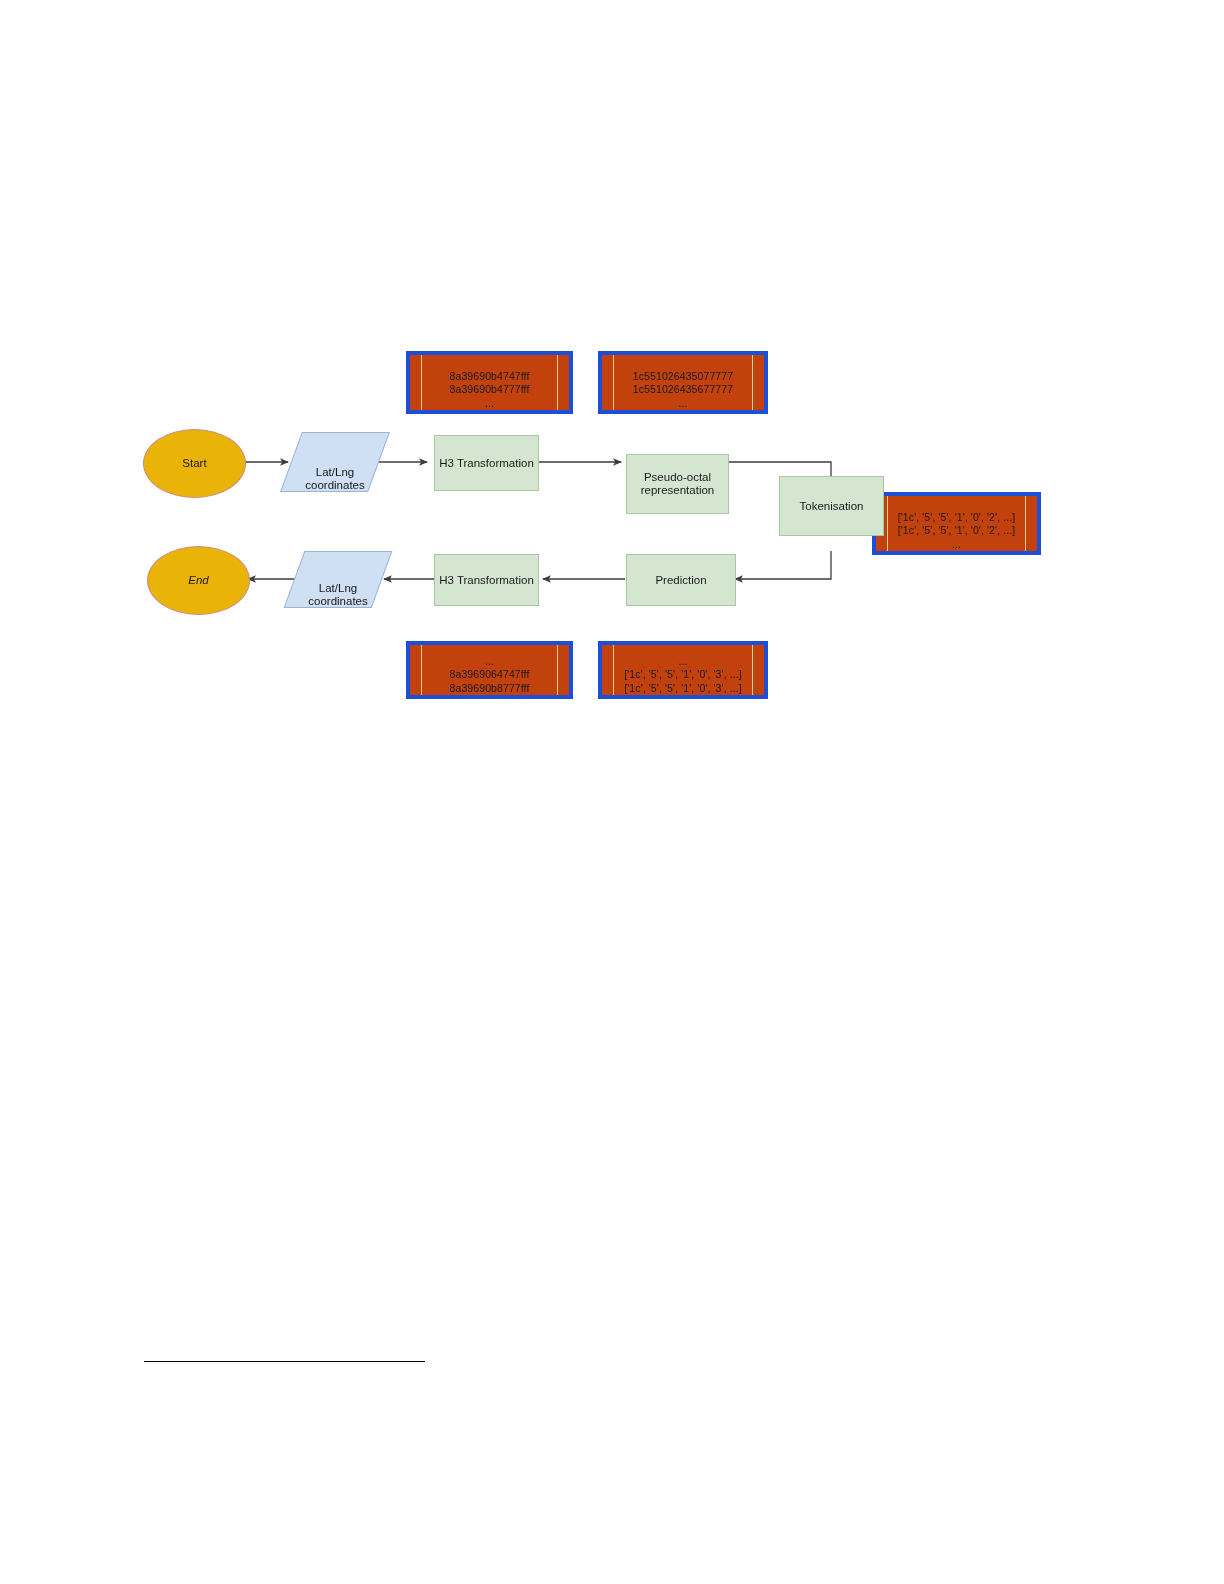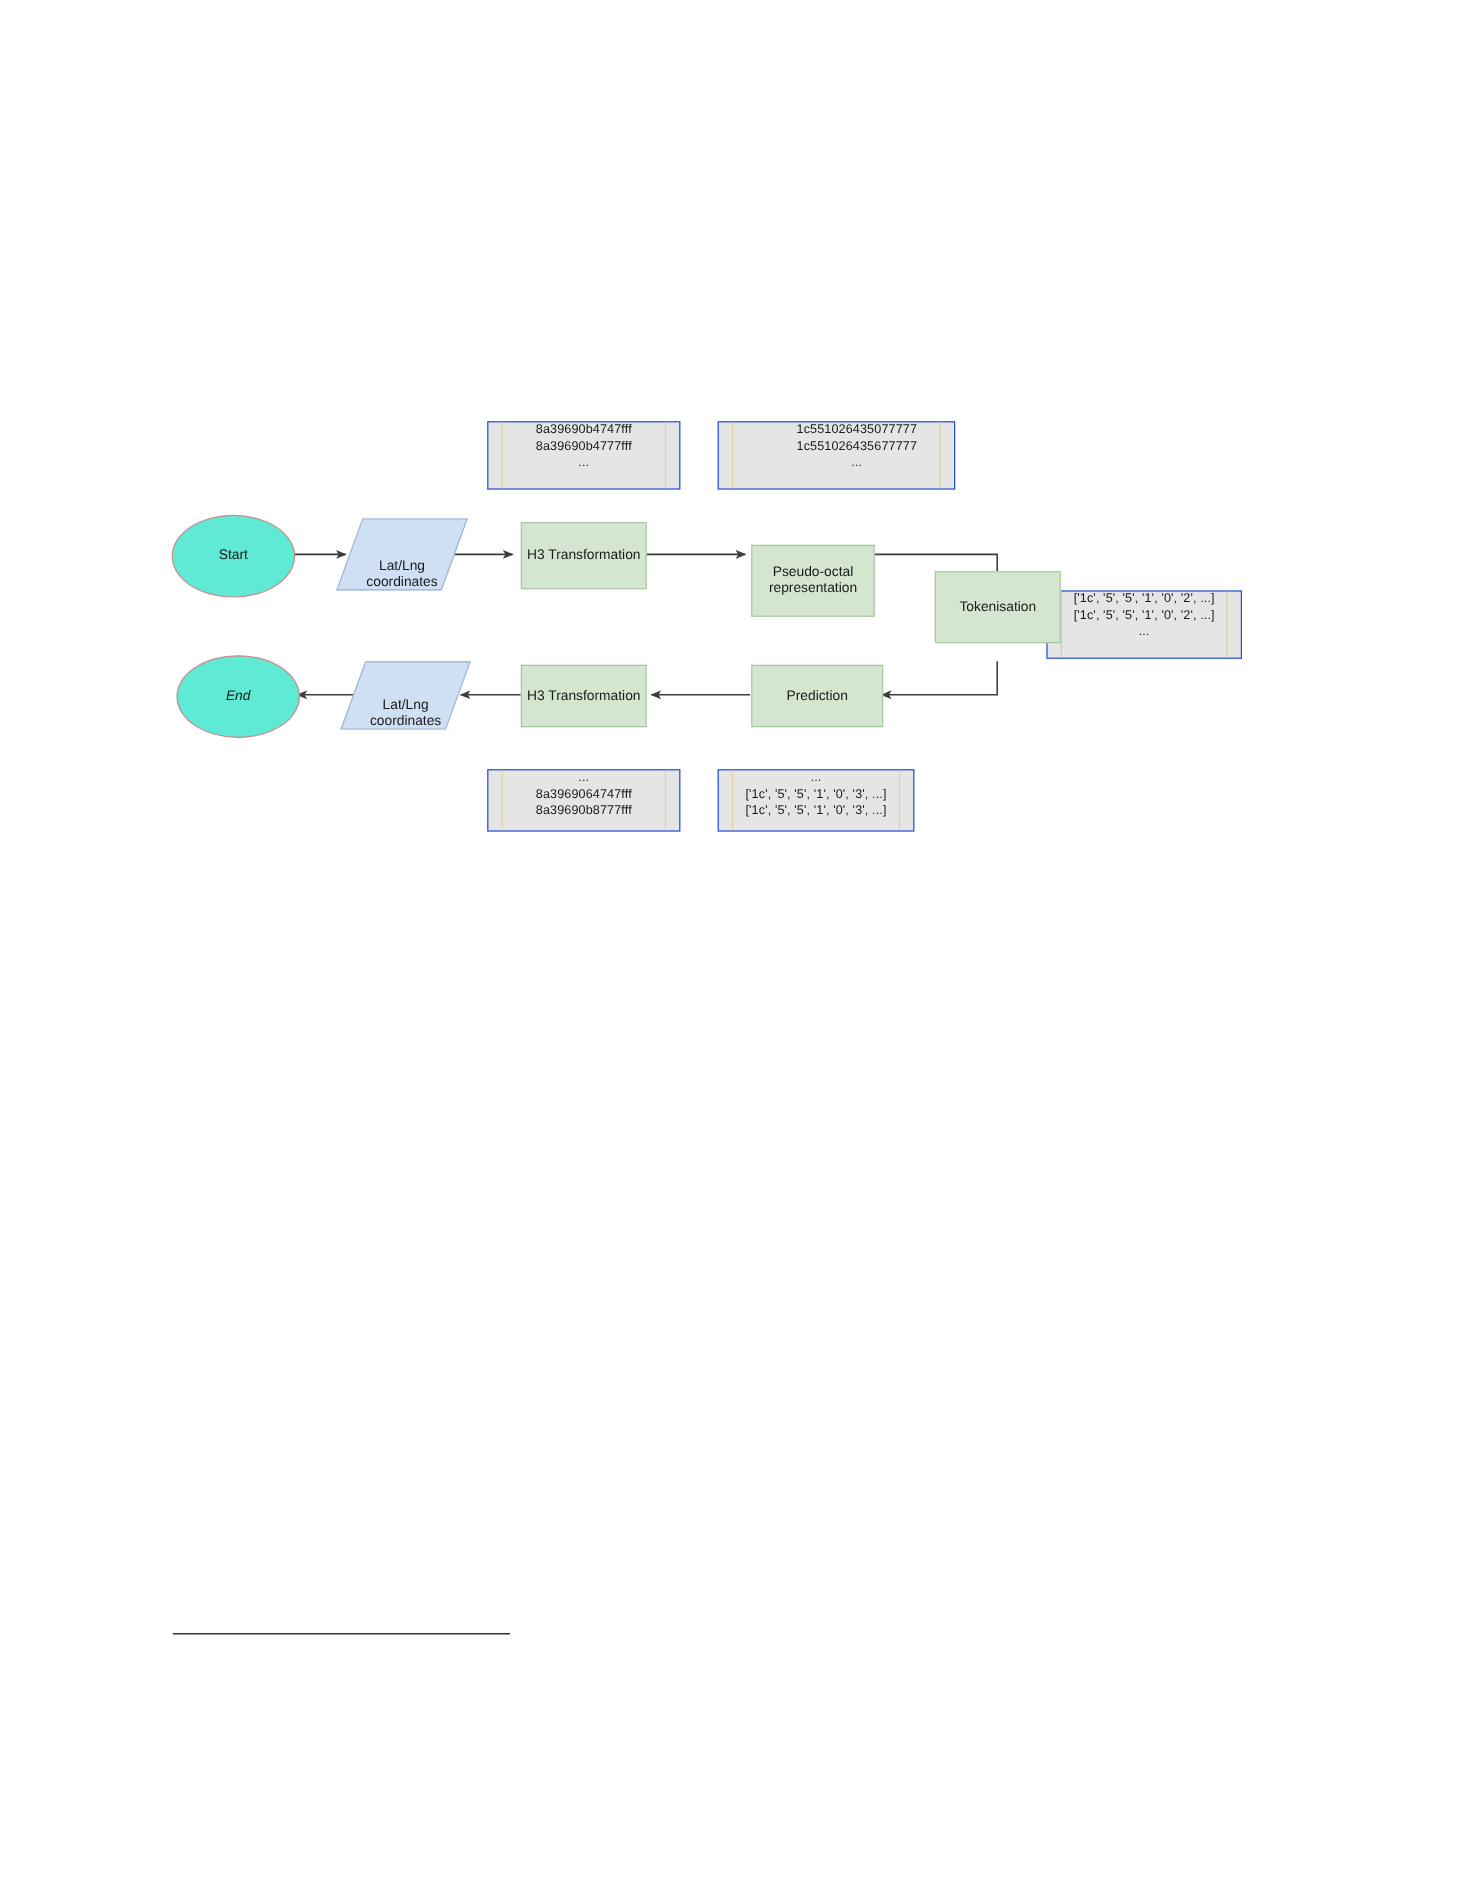--- a/index.html
+++ b/index.html
@@ -24,21 +24,21 @@
     font-size: 11.5px;
     line-height: 13px;
     color: #1a1a1a;
     text-align: center;
     white-space: pre-line;
   }
 
   
   .terminator {
     position: absolute;
-    background: #5eead4;
+    background: #eab308;
     border: 1.2px solid #c98b8b;
     border-radius: 50%;
     display: flex;
     align-items: center;
     justify-content: center;
   }
 
   
   .process {
     position: absolute;
@@ -64,24 +64,24 @@
     position: absolute;
     inset: 0;
     display: flex;
     align-items: flex-end;
     justify-content: center;
   }
 
   
   .note {
     position: absolute;
-    background: #e5e5e5;
-    border: 1px solid #1d4ed8;
-    display: flex;
-    align-items: flex-start;
+    background: #c2410c;
+    border: 4px solid #1d4ed8;
+    display: flex;
+    align-items: flex-end;
     justify-content: center;
   }
   .note::before {
     content: "";
     position: absolute;
     left: 11px;
     top: 0;
     bottom: 0;
     width: 1px;
     background: #e0cf9a;
@@ -170,21 +170,21 @@
       <path d="M297,579 L248,579" stroke="#3d3d3d" stroke-width="1.3" fill="none" marker-end="url(#arrow)"></path>
     </g>
   </svg>
 
   <div class="note" style="left:406px; top:351px; width:159px; height:55px;">
     <div class="note-text">8a39690b4747fff
 8a39690b4777fff
 ...</div>
   </div>
 
-  <div class="note" style="left:598px; top:351px; width:162px; height:55px;padding-left:34px;">
+  <div class="note" style="left:598px; top:351px; width:162px; height:55px;">
     <div class="note-text">1c551026435077777
 1c551026435677777
 ...</div>
   </div>
 
   <div class="note" style="left:872px; top:492px; width:161px; height:55px;">
     <div class="note-text">['1c', '5', '5', '1', '0', '2', ...]
 ['1c', '5', '5', '1', '0', '2', ...]
 ...</div>
   </div>

